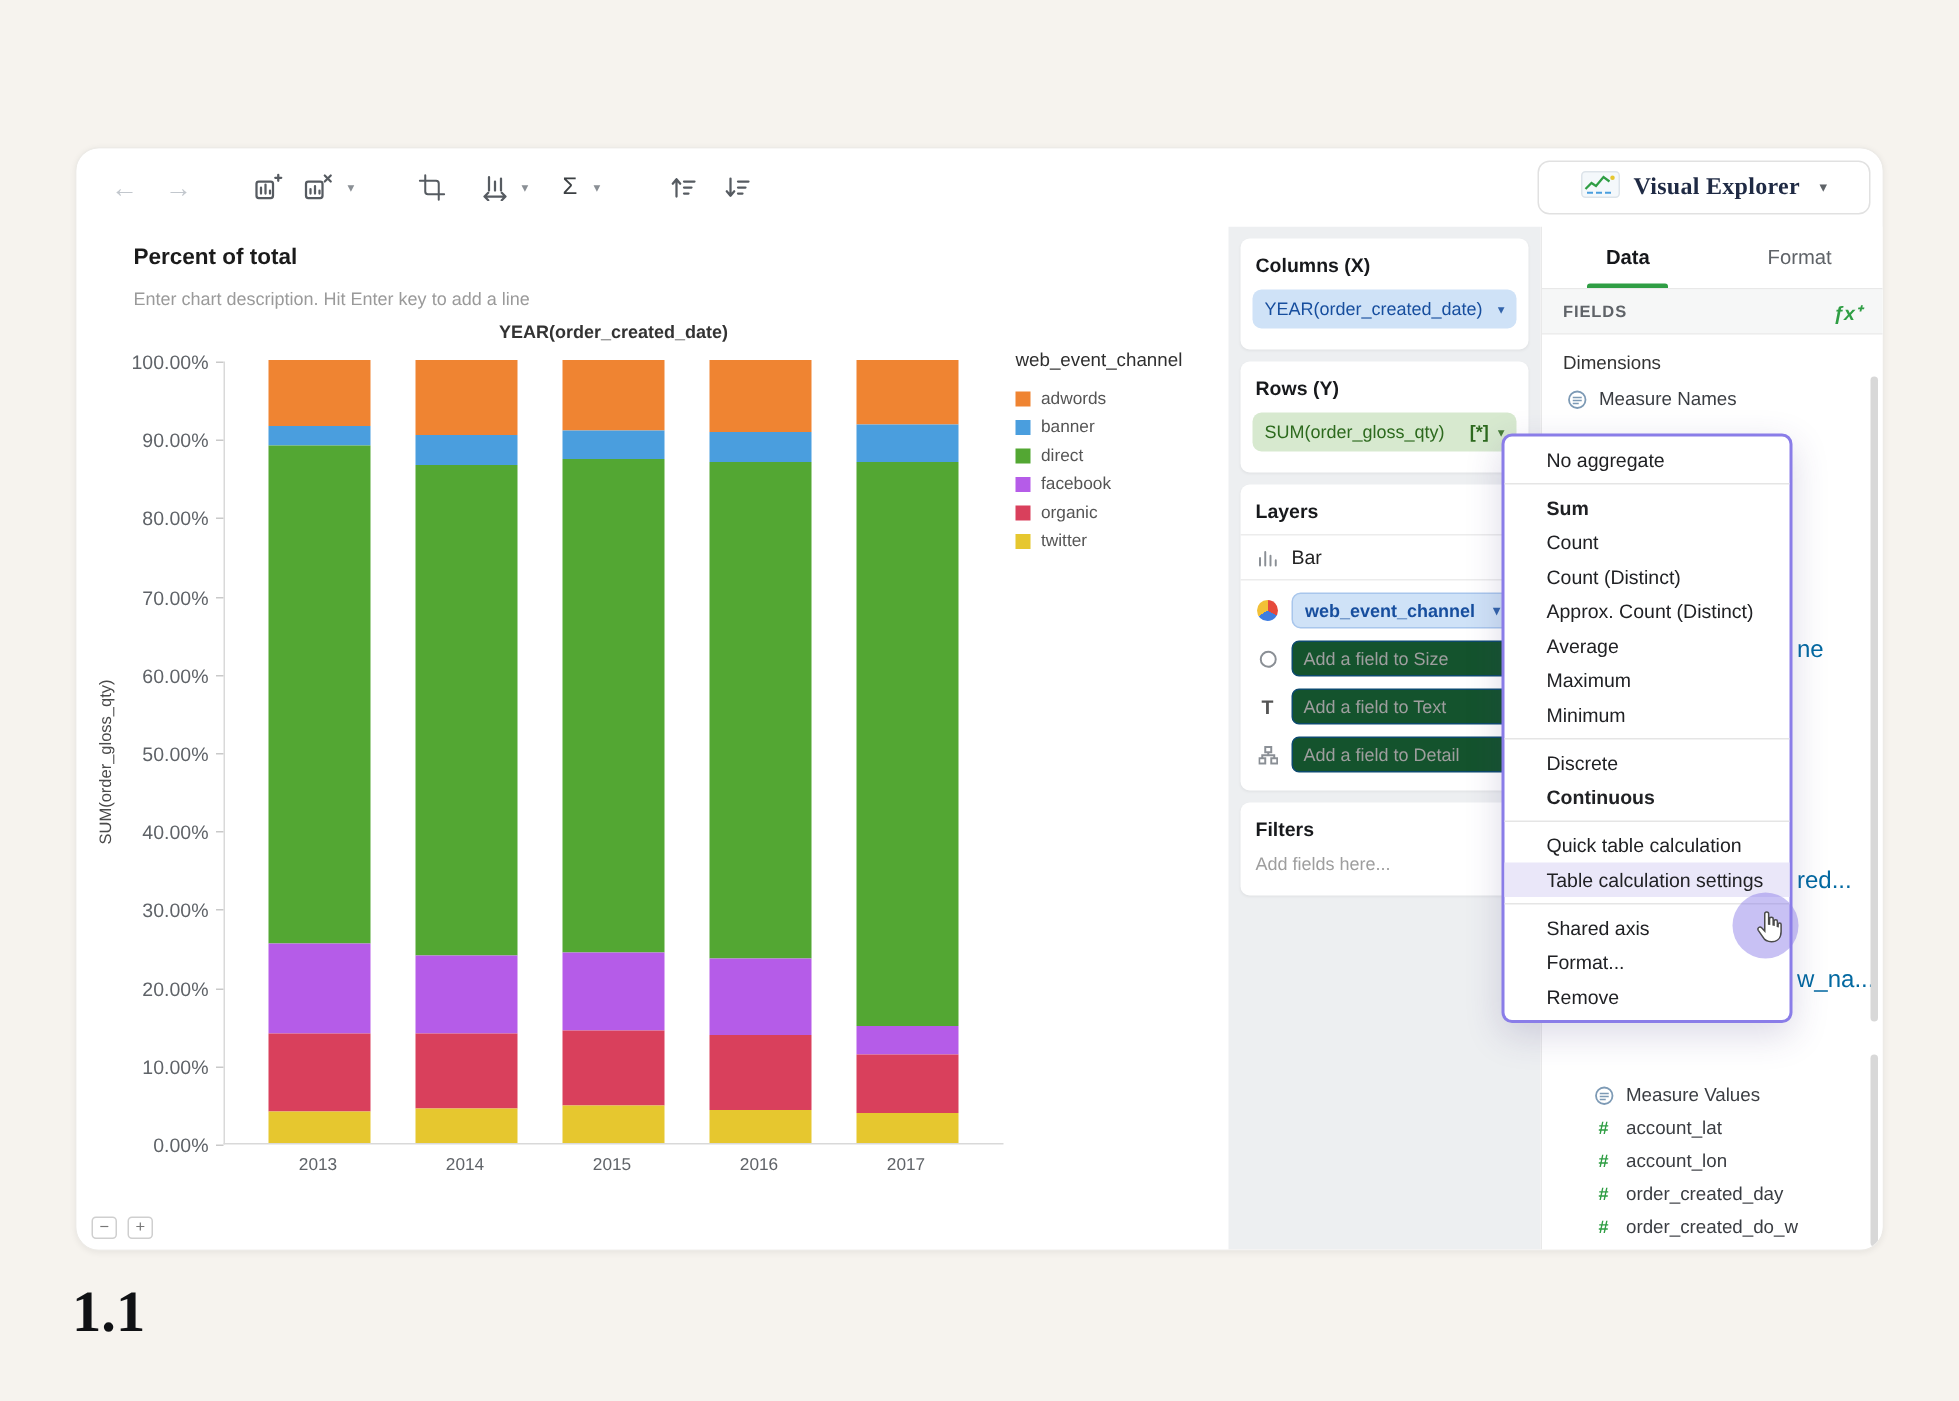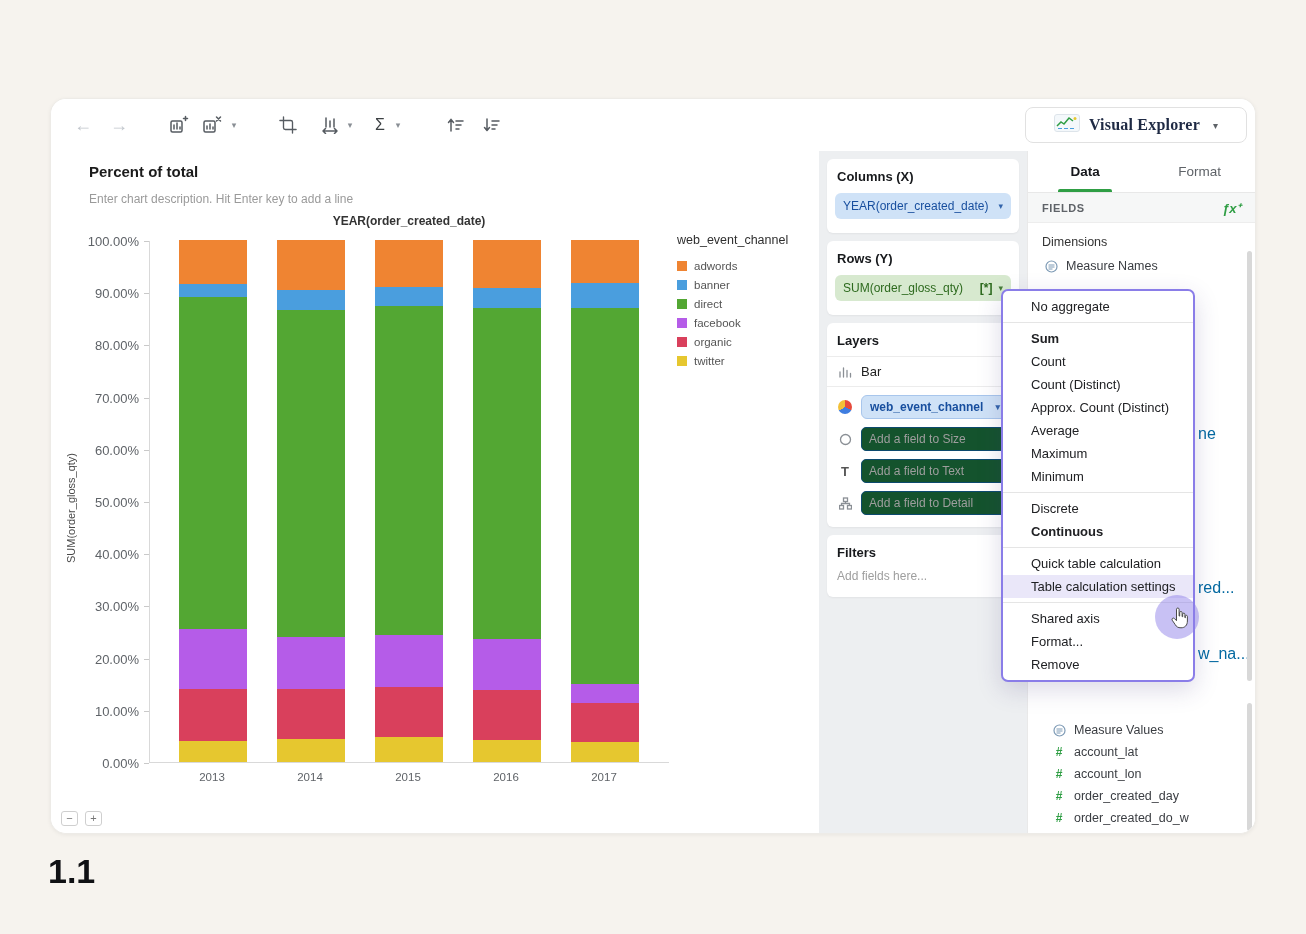--- a/index.html
+++ b/index.html
@@ -88,39 +88,39 @@
   .tab-underline { position:absolute; bottom:0; left:50%; transform:translateX(-50%); width:54px; height:3px; background:#2f9e44; border-radius:2px 2px 0 0; }
   .fields-header { height:30px; background:#f6f7f7; border-bottom:1px solid #ededed;
     display:flex; align-items:center; justify-content:space-between; padding:0 16px 0 14px; }
   .fields-label { font-size:11px; font-weight:700; letter-spacing:.6px; color:#5f6368; }
   .fx-icon { font-size:13px; font-style:italic; font-weight:700; color:#2f9e44; cursor:pointer; }
   .dim-label { margin:12px 0 6px; padding-left:14px; font-size:12.5px; color:#333; }
   .field-list { padding-left:16px; }
   .field-item { display:flex; align-items:center; gap:8px; height:22px; font-size:12.5px; color:#3a3d42; cursor:pointer; white-space:nowrap; }
   .field-icon { width:14px; flex:0 0 14px; text-align:center; display:flex; align-items:center; justify-content:center; }
   .field-icon.num { color:#2f9e44; font-weight:700; font-size:12px; display:block; }
-  .measures { position:absolute; left:8px; right:0; top:568px; }
+  .measures { position:absolute; left:18px; right:0; top:568px; }
   .fragment { position:absolute; font-size:16px; color:#0369a1; }
   .scrollbar { position:absolute; right:5px; width:5px; border-radius:3px; background:#d8d8d8; }
   .sb1 { top:100px; height:430px; }
   .sb2 { top:552px; height:128px; }
   
   .context-menu { position:absolute; left:950px; top:190px; width:194px; background:#fff;
     border:2px solid #8a7de8; border-radius:7px; box-shadow:0 8px 24px rgba(60,50,120,.18);
     padding:4px 0; z-index:10; }
   .menu-item { height:23px; line-height:23px; padding-left:28px; font-size:13px; color:#202124; white-space:nowrap; cursor:pointer; }
   .menu-item.bold { font-weight:700; }
   .menu-item.hl { background:#eae7f9; }
   .menu-divider { height:1px; background:#e5e5e5; margin:4px 0; }
   
   .cursor { position:absolute; left:1104px; top:496px; width:44px; height:44px; border-radius:50%;
     background:rgba(140,126,232,.48); z-index:20; display:flex; align-items:center; justify-content:center; }
   .cursor svg { margin-left:4px; margin-top:2px; }
   
-  .page-label { position:absolute; left:48px; top:852px; font-size:34px; font-weight:700; color:#101114; }
+  .page-label { position:absolute; left:48px; top:852px; font-size:39px; font-weight:700; color:#101114;font-family:Liberation Serif, serif; }
 </style>
 </head>
 <body>
 
 <div class="card">
 
   <div class="toolbar">
     <span class="tb-nav" style="left:20px">←</span>
     <span class="tb-nav" style="left:56px">→</span>
 

